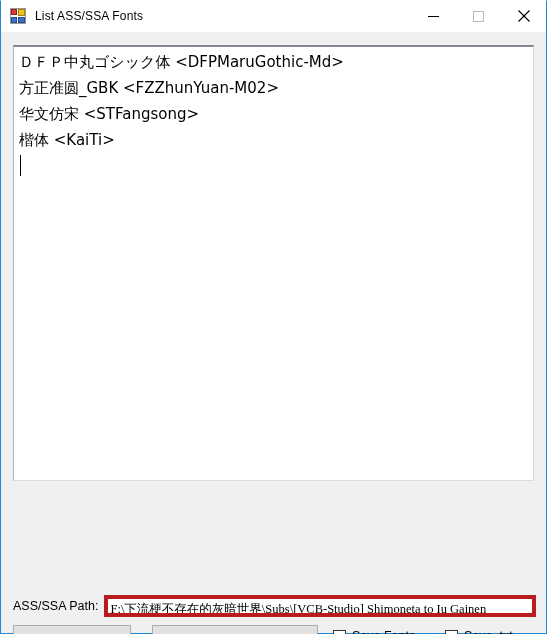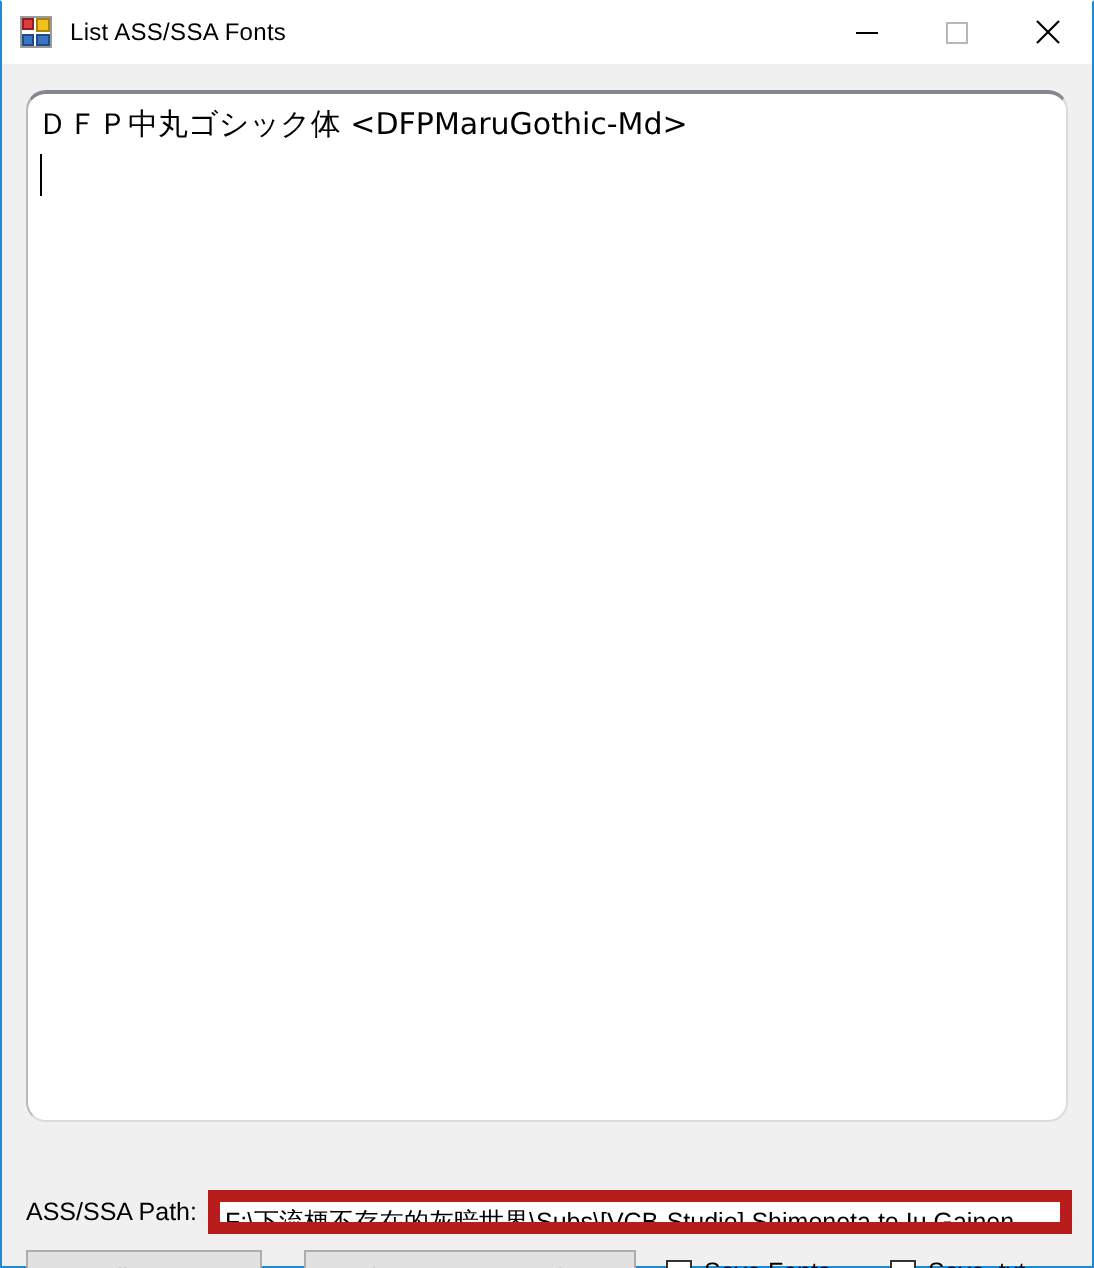--- a/index.html
+++ b/index.html
@@ -80,30 +80,29 @@
     position: relative;
     background: #f0f0f0;
   }
 
   
   .fontbox {
     position: absolute;
     left: 12px;
     top: 13px;
     width: 521px;
-    height: 516px;
+    height: 436px;
     box-sizing: border-box;
     background: #ffffff;
     border-top: 2px solid #828790;
     border-left: 1px solid #b4b8bf;
     border-right: 1px solid #d9dbdf;
     border-bottom: 1px solid #d9dbdf;
     overflow: hidden;
     padding: 2px 14px 0 3px;
-    border-radius: 10px;
   }
   .fontlist {
     margin: 0;
     padding: 0;
     list-style: none;
   }
   .fontline {
     font-family: "DejaVu Sans", "Liberation Sans", sans-serif;
     font-size: 15px;
     line-height: 26px;
@@ -140,22 +139,22 @@
     font-size: 12.5px;
     color: #000000;
     white-space: nowrap;
     margin-right: 6px;
   }
   .pathinput {
     flex: 1 1 auto;
     height: 22px;
     box-sizing: border-box;
     background: #ffffff;
-    border: 6px solid #b91c1c;
-    font-family: Liberation Sans, sans-serif;
+    border: 4px solid #b91c1c;
+    font-family: Liberation Serif, serif;
     font-size: 12.5px;
     color: #000000;
     padding: 0 2px;
     line-height: 20px;
     white-space: nowrap;
     overflow: hidden;
     text-overflow: clip;
   }
 
   .btnrow {
@@ -240,20 +239,23 @@
         </svg>
       </div>
     </div>
   </div>
 
   <div class="client">
 
     <div class="fontbox">
       <ul class="fontlist">
         <li class="fontline">ＤＦＰ中丸ゴシック体 &lt;DFPMaruGothic-Md&gt;</li>
+        <li class="fontline">方正准圆_GBK &lt;FZZhunYuan-M02&gt;</li>
+        <li class="fontline">华文仿宋 &lt;STFangsong&gt;</li>
+        <li class="fontline">楷体 &lt;KaiTi&gt;</li>
         <li class="caretline">
           <span class="caret"></span>
         </li>
       </ul>
     </div>
 
     <div class="pathrow">
       <span class="pathlabel">ASS/SSA Path:</span>
       <div class="pathinput" title="F:\下流梗不存在的灰暗世界\Subs\[VCB-Studio] Shimoneta to Iu Gainen">F:\下流梗不存在的灰暗世界\Subs\[VCB-Studio] Shimoneta to Iu Gainen</div>
     </div>

